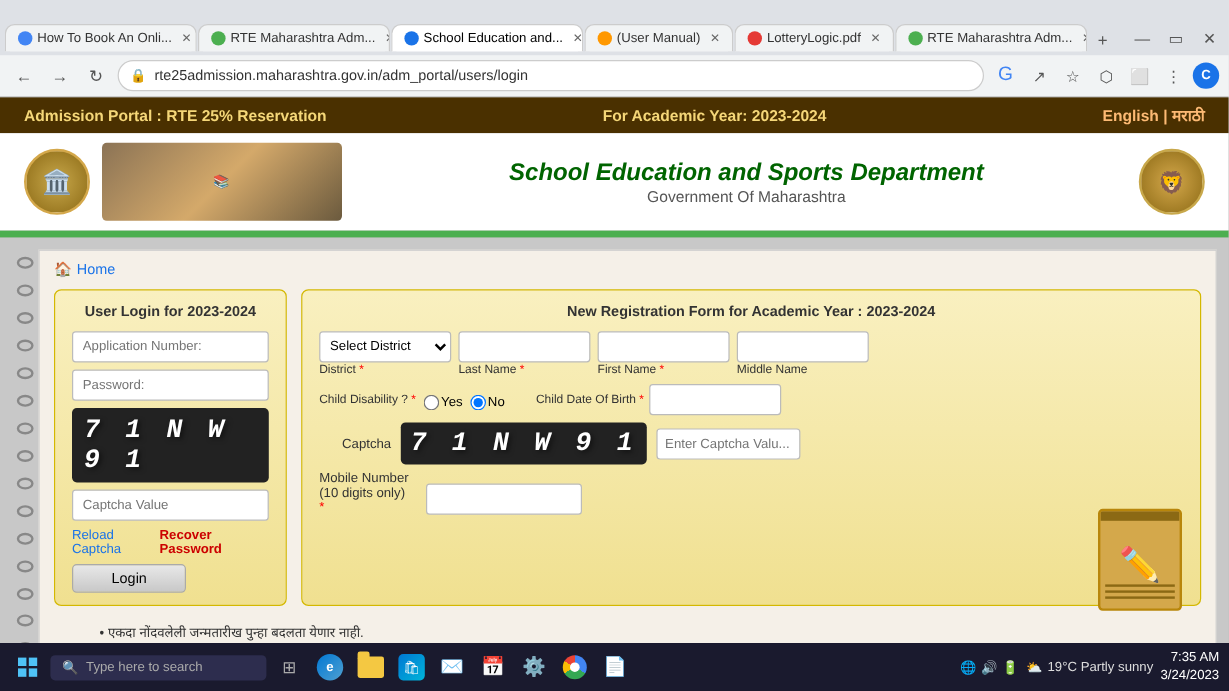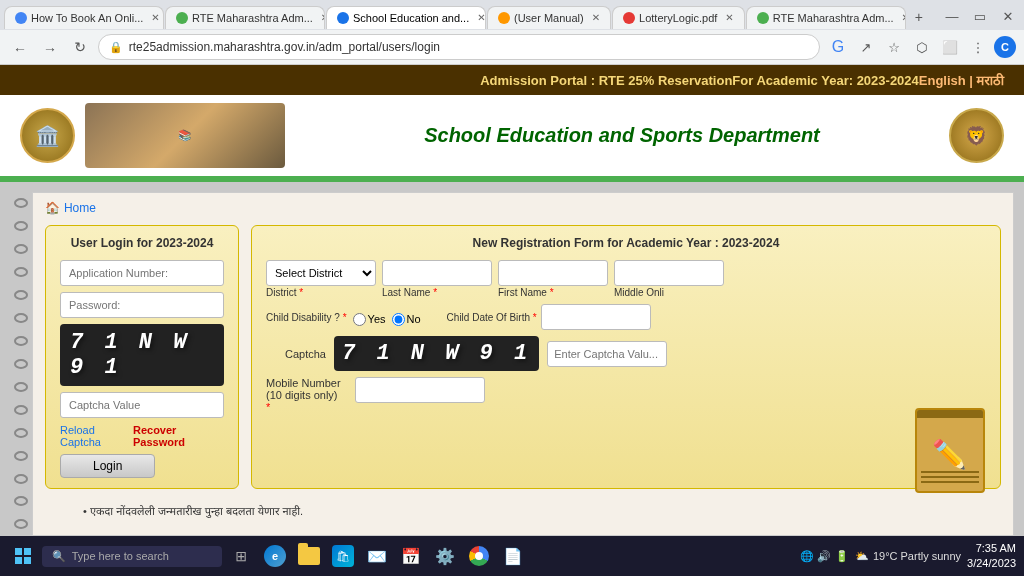--- a/index.html
+++ b/index.html
@@ -1,38 +1,38 @@
 <!DOCTYPE html>
 <html><head>
   <meta charset="utf-8">
   <style>
     * { box-sizing: border-box; margin: 0; padding: 0; }
     body { font-family: Arial, sans-serif; font-size: 12px; background: #e0e0e0; width: 1024px; height: 576px; overflow: hidden; }
 
     
     .browser-chrome { background: #dee1e6; width: 100%; }
-    .tab-bar { display: flex; align-items: center; padding: 4px 4px 0; background: #dee1e6; gap: 1px; }
+    .tab-bar { display: flex; align-items: flex-start; padding: 20px 4px 0; background: #dee1e6; gap: 1px; }
     .tab { display: flex; align-items: center; padding: 5px 10px; font-size: 11px; border-radius: 8px 8px 0 0; background: #f1f3f4; color: #333; max-width: 160px; white-space: nowrap; overflow: hidden; text-overflow: ellipsis; cursor: pointer; border: 1px solid #ccc; border-bottom: none; gap: 4px; }
     .tab.active { background: #fff; color: #000; }
     .tab-favicon { width: 12px; height: 12px; background: #4285f4; border-radius: 50%; flex-shrink: 0; }
     .tab-close { margin-left: 4px; color: #666; font-size: 10px; cursor: pointer; }
     .tab-new { padding: 5px 8px; cursor: pointer; color: #555; font-size: 14px; }
     .nav-bar { display: flex; align-items: center; padding: 4px 8px; background: #f1f3f4; gap: 6px; border-bottom: 1px solid #ccc; }
     .nav-btn { width: 24px; height: 24px; border-radius: 50%; background: transparent; border: none; cursor: pointer; display: flex; align-items: center; justify-content: center; color: #555; font-size: 14px; }
     .address-bar { flex: 1; height: 26px; border-radius: 13px; background: #fff; border: 1px solid #ccc; display: flex; align-items: center; padding: 0 10px; font-size: 12px; color: #333; gap: 6px; }
     .address-bar .lock-icon { color: #1a73e8; font-size: 11px; }
     .nav-icons { display: flex; gap: 4px; align-items: center; }
     .nav-icon-btn { width: 24px; height: 24px; border-radius: 50%; background: transparent; border: none; cursor: pointer; color: #555; font-size: 13px; display: flex; align-items: center; justify-content: center; }
     .profile-circle { width: 22px; height: 22px; border-radius: 50%; background: #1a73e8; color: white; font-size: 11px; display: flex; align-items: center; justify-content: center; font-weight: bold; }
 
     
     .page-content { background: #b0b0b0; height: calc(576px - 70px); overflow: hidden; }
 
     
-    .top-banner { background: #4a3000; color: #f5d778; display: flex; justify-content: flex-end; align-items: center; padding: 6px 20px; font-size: 13px; font-weight: bold; }
+    .top-banner { background: #4a3000; color: #f5d778; display: flex; justify-content: space-between; align-items: center; padding: 6px 20px; font-size: 13px; font-weight: bold; }
     .top-banner .lang { color: #fdba74; }
 
     
     .header { background: #fff; display: flex; align-items: center; justify-content: center; padding: 8px 20px; position: relative; }
     .header-title { text-align: center; flex: 1; }
     .header-title h1 { color: #006400; font-size: 20px; font-weight: bold; font-style: italic; }
     .header-title h2 { color: #555; font-size: 13px; font-weight: normal; }
     .header-image { width: 200px; height: 65px; background: linear-gradient(135deg, #8b7355 0%, #d4a96a 50%, #6b5a3e 100%); border-radius: 4px; display: flex; align-items: center; justify-content: center; overflow: hidden; }
 
     
@@ -79,21 +79,21 @@
     input.form-field { height: 26px; border: 1px solid #bbb; border-radius: 3px; padding: 4px 6px; font-size: 11px; background: #fff; }
     input.field-md { width: 110px; }
 
     .radio-group { display: flex; align-items: center; gap: 6px; font-size: 11px; margin-top: 4px; }
     .radio-group label { display: flex; align-items: center; gap: 2px; cursor: pointer; }
 
     .captcha-row { display: flex; align-items: center; gap: 8px; margin-bottom: 6px; }
     .captcha-label { font-size: 11px; color: #333; width: 60px; text-align: right; }
     .reg-captcha-img { background: #222; border-radius: 4px; padding: 5px 8px; display: flex; align-items: center; justify-content: center; }
 
-    .mobile-row { display: flex; align-items: flex-start; gap: 8px; }
+    .mobile-row { display: flex; align-items: flex-end; gap: 8px; }
 
     
     .notes { background: #f5f0e8; padding: 6px 16px; font-size: 11px; color: #333; }
     .notes p { margin-bottom: 3px; margin-left: 22px; }
 
     
     .taskbar { position: fixed; bottom: 0; width: 1024px; height: 40px; background: #1a1a2e; display: flex; align-items: center; padding: 0 8px; gap: 4px; }
     .search-bar { display: flex; align-items: center; background: #2d2d4e; border-radius: 4px; padding: 4px 10px; width: 180px; gap: 6px; color: #aaa; font-size: 11px; }
     .taskbar-icon { width: 30px; height: 30px; display: flex; align-items: center; justify-content: center; cursor: pointer; border-radius: 4px; }
     .taskbar-right { margin-left: auto; display: flex; align-items: center; gap: 6px; color: #fff; font-size: 11px; }
@@ -175,20 +175,21 @@
     <span class="lang">English | मराठी</span>
   </div>
 
   <div class="header">
     <div class="emblem-left">🏛️</div>
     <div class="header-image" style="margin: 0 10px;">
       <span style="color:#fff; font-size:11px; text-align:center; opacity:0.8;">📚</span>
     </div>
     <div class="header-title">
       <h1>School Education and Sports Department</h1>
+      <h2>Government Of Maharashtra</h2>
     </div>
     <div class="emblem-right">🦁</div>
   </div>
 
   <div class="green-line"></div>
 
   <div class="notebook-area" style="position:relative; min-height: 340px;">
     <div class="spiral">
       <div class="spiral-loop"></div>
       <div class="spiral-loop"></div>
@@ -259,21 +260,21 @@
               </span>
             </div>
             <div class="field-group">
               <input class="form-field field-md" type="text" style="">
               <span class="field-label">
                 <span>First Name</span><span class="req"> *</span>
               </span>
             </div>
             <div class="field-group">
               <input class="form-field field-md" type="text" style="">
-              <span class="field-label">Middle Onli</span>
+              <span class="field-label">Middle Name</span>
             </div>
           </div>
 
           <div class="form-row" style="align-items:center;">
             <span class="field-label">
               <span>Child Disability ?</span><span class="req"> *</span>
             </span>
             <div class="radio-group">
               <label>
                 <input type="radio" name="disability" value="yes" style="">

